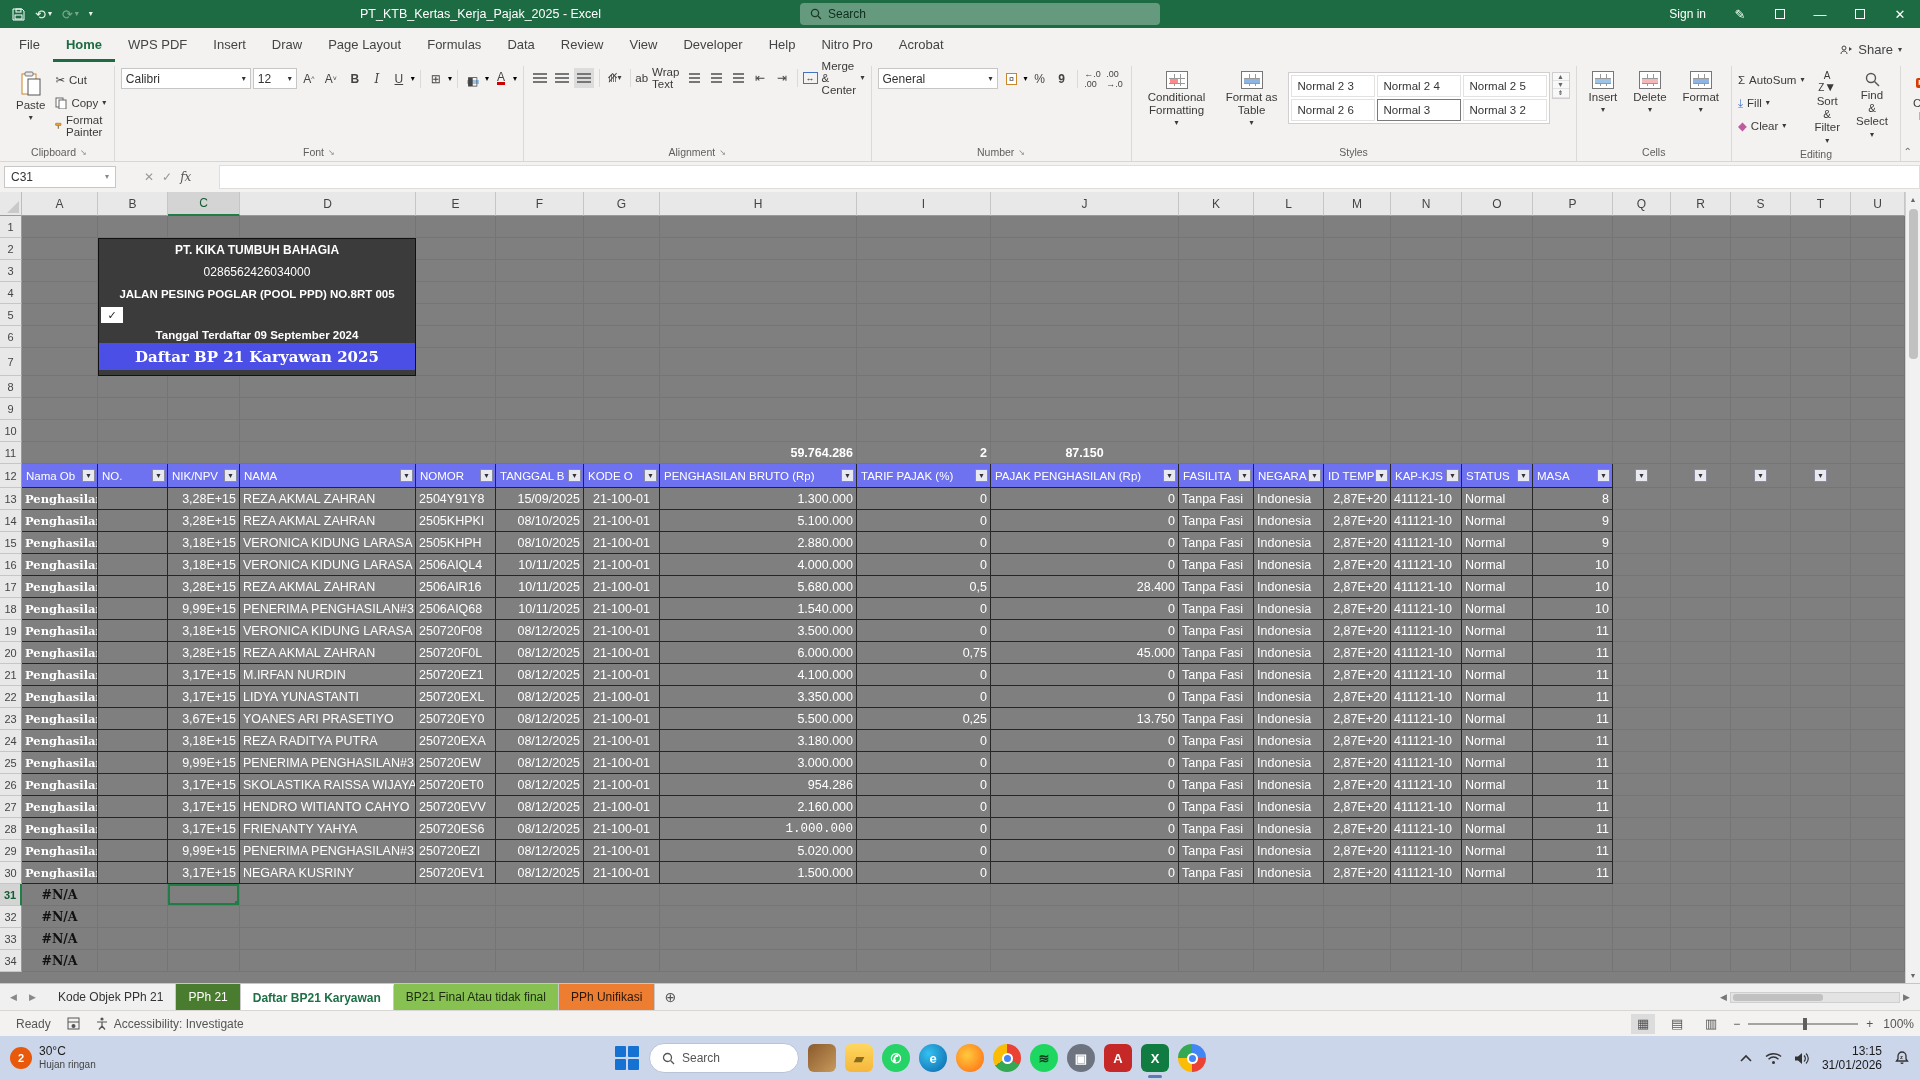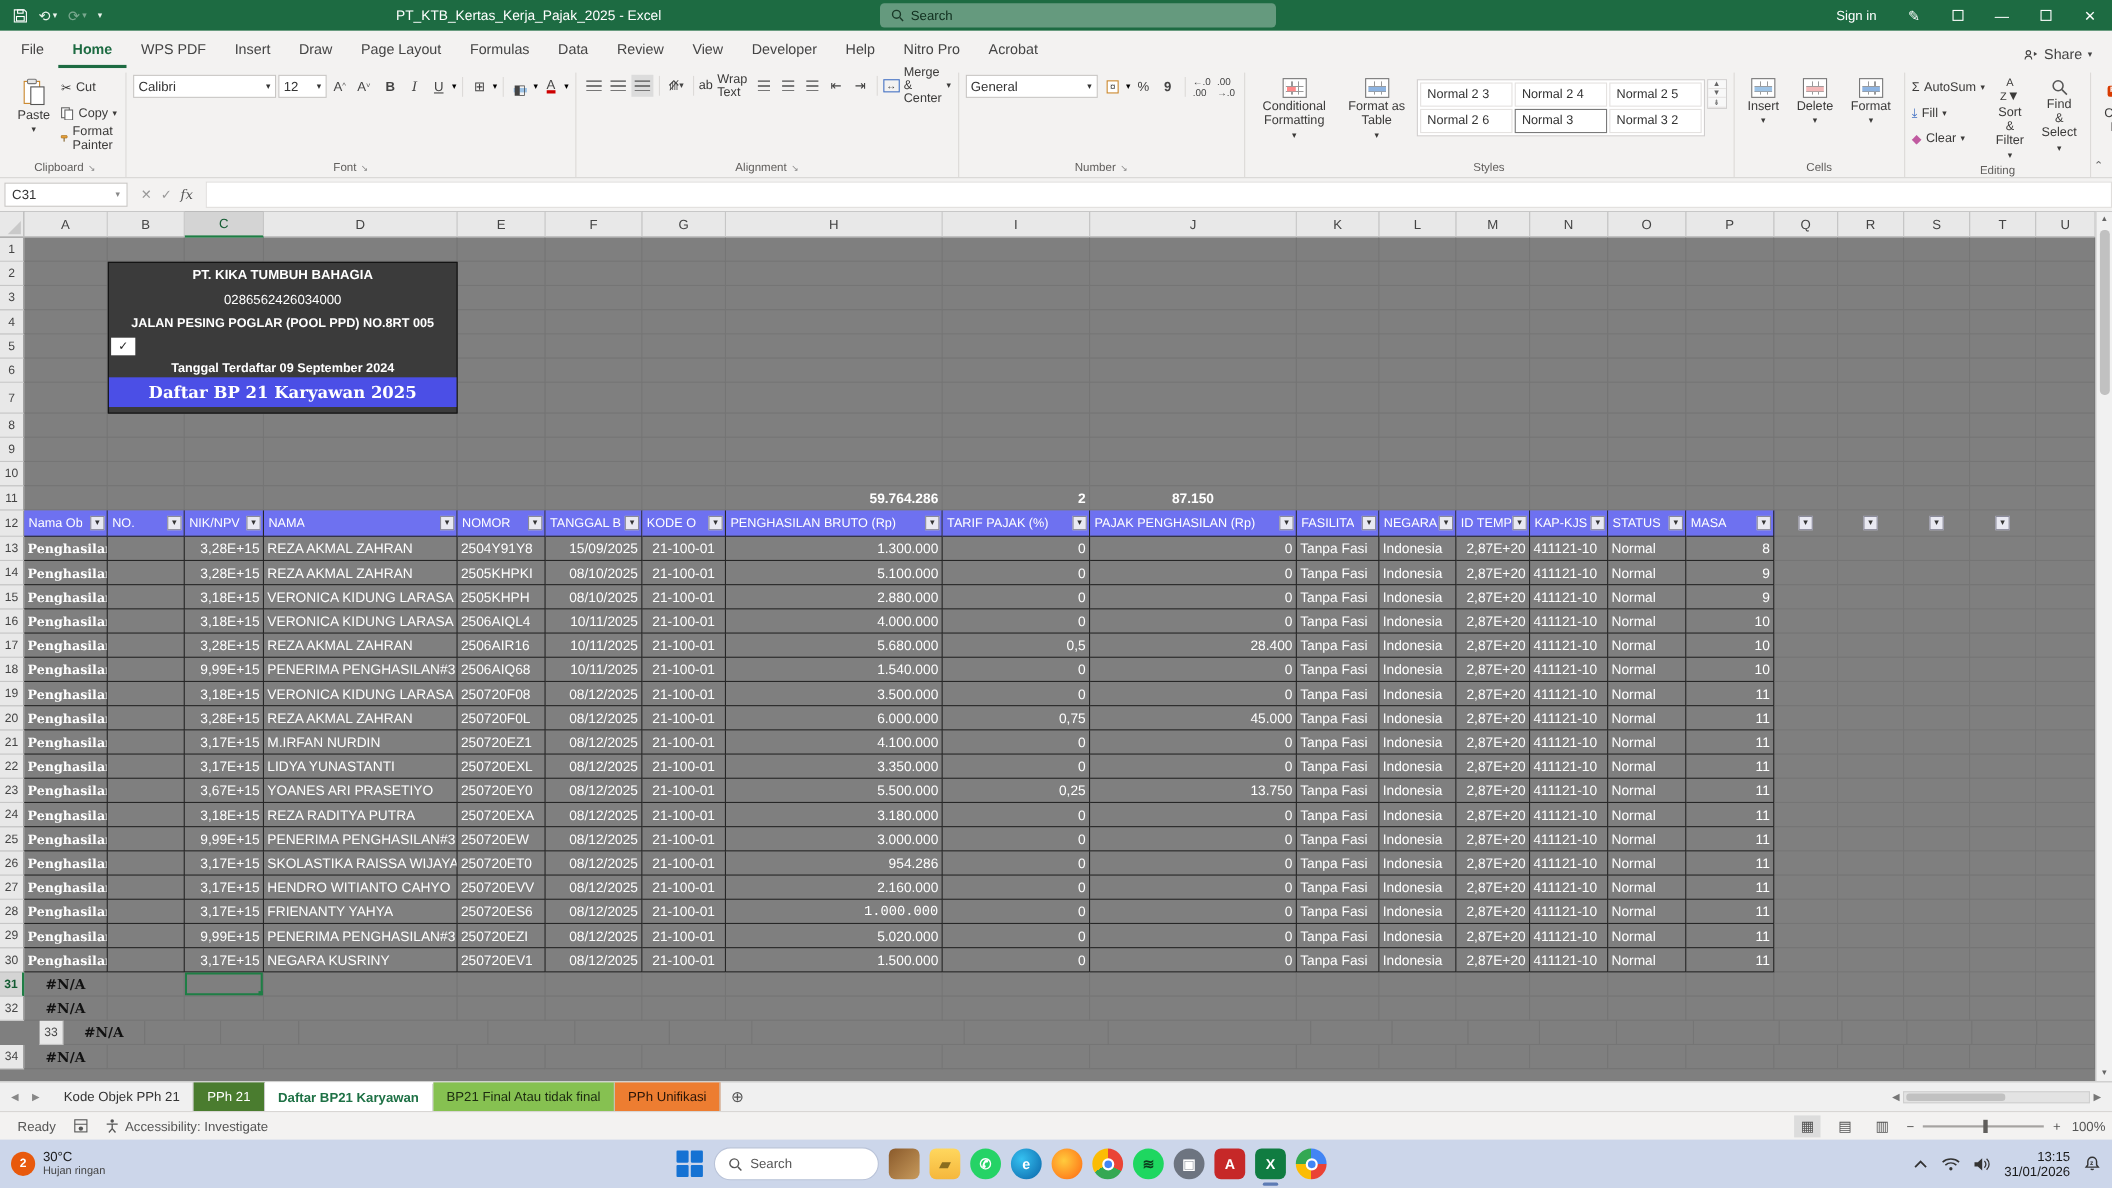--- a/index.html
+++ b/index.html
@@ -50,21 +50,21 @@
   .tblicon { width:22px; height:18px; background:linear-gradient(#fff,#fff), #fff; border:1px solid #777; position:relative; }
   .tblicon:before { content:""; position:absolute; inset:2px; background:
      repeating-linear-gradient(90deg, transparent 0 5px, #999 5px 6px),
      repeating-linear-gradient(transparent 0 4px, #999 4px 5px); }
   .tblicon .acc { position:absolute; left:2px; right:2px; top:7px; height:4px; background:#8db4e2; }
   .pdficon { width:20px; height:24px; border:1px solid #999; border-radius:2px; position:relative; background:#fff; }
   .pdficon span { position:absolute; left:-5px; top:6px; background:#d83b01; color:#fff; font-size:7px; font-weight:bold; padding:1px 2px; border-radius:2px; }
   .collapse-caret { position:absolute; right:8px; bottom:4px; font-size:10px; color:#666; }
 
   
-  .fbar { height:30px; background:#f3f2f1; display:flex; align-items:center; padding:3px 0 3px 4px; gap:4px; flex:none; }
+  .fbar { height:30px; background:#f3f2f1; display:flex; align-items:center; padding:3px 0 3px 4px; gap:20px; flex:none; }
   .namebox { width:112px; height:22px; background:#fff; border:1px solid #c8c6c4; display:flex; align-items:center; justify-content:space-between; padding:0 6px; font-size:12px; color:#333; }
   .fx-btns { display:flex; align-items:center; gap:8px; padding:0 8px; color:#999; font-size:12px; }
   .fx-btns .fx { font-style:italic; font-family:"DejaVu Serif",serif; color:#555; }
   .finput { flex:1; height:24px; background:#fff; border:1px solid #e0dedc; }
 
   
   .gridwrap { flex:1; position:relative; background:#7f7f7f; overflow:hidden; }
   #grid { position:absolute; left:0; top:0; right:15px; bottom:0; }
   .colhdr-row { display:flex; height:24px; }
   .corner { width:22px; height:24px; background:#e8e8e8; border-right:1px solid #bdbdbd; border-bottom:1px solid #9a9a9a; position:relative; }
@@ -1346,21 +1346,21 @@
           <div class="cell" style="width: 67px;"></div>
           <div class="cell" style="width: 71px;"></div>
           <div class="cell" style="width: 71px;"></div>
           <div class="cell" style="width: 80px;"></div>
           <div class="cell" style="width: 58px;"></div>
           <div class="cell" style="width: 60px;"></div>
           <div class="cell" style="width: 60px;"></div>
           <div class="cell" style="width: 60px;"></div>
           <div class="cell" style="width: 54px;"></div>
         </div>
-        <div class="grow" style="height: 22px; padding-left: 36px;">
+        <div class="grow" style="height: 22px;">
           <div class="rhd">33</div>
           <div class="cell na" style="width: 76px;">#N/A</div>
           <div class="cell" style="width: 70px;"></div>
           <div class="cell" style="width: 72px;"></div>
           <div class="cell" style="width: 176px;"></div>
           <div class="cell" style="width: 80px;"></div>
           <div class="cell" style="width: 88px;"></div>
           <div class="cell" style="width: 76px;"></div>
           <div class="cell" style="width: 197px;"></div>
           <div class="cell" style="width: 134px;"></div>

